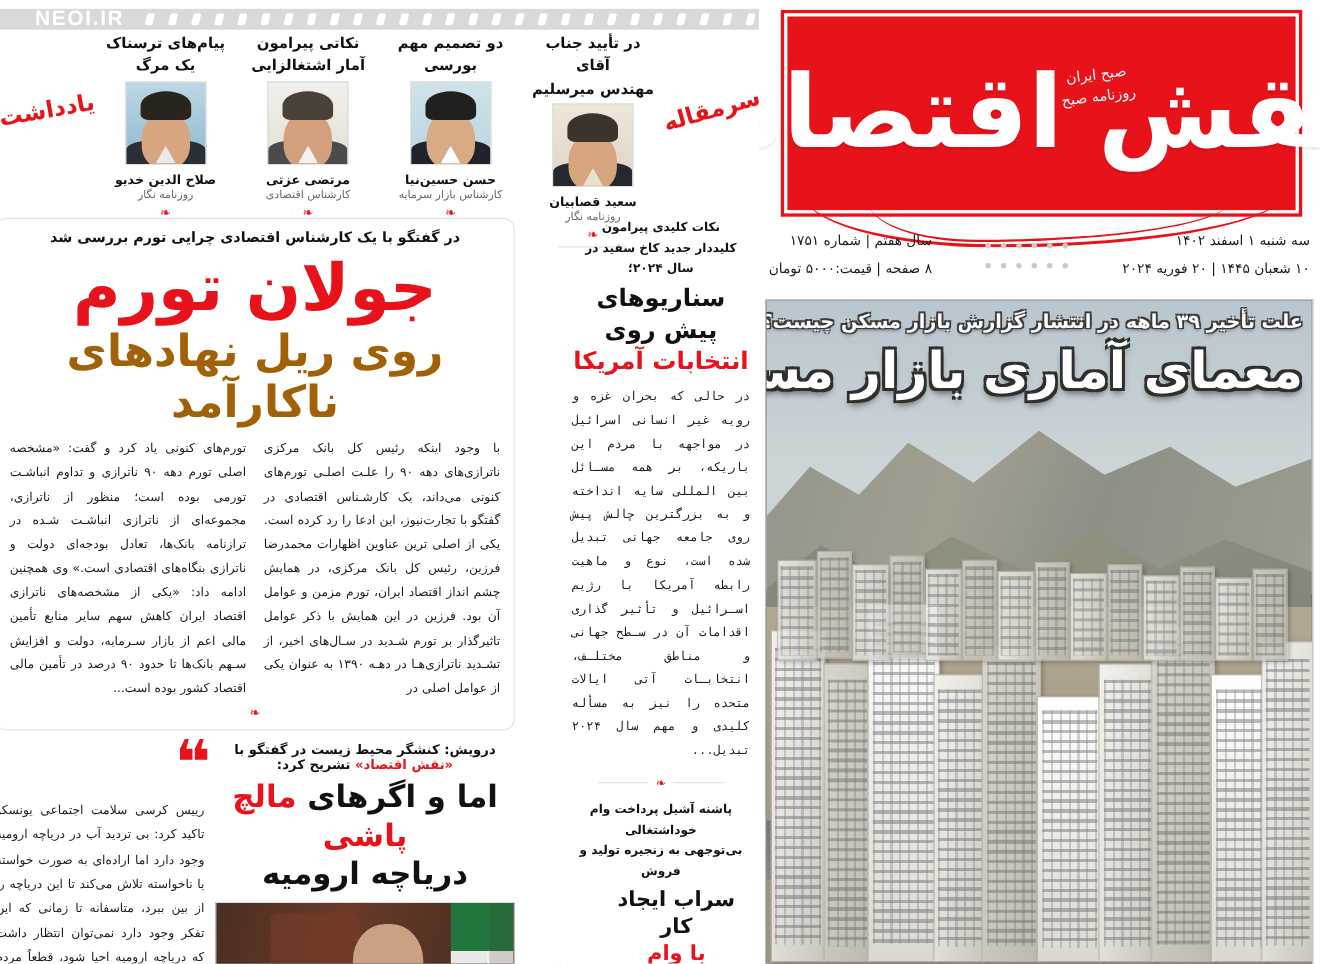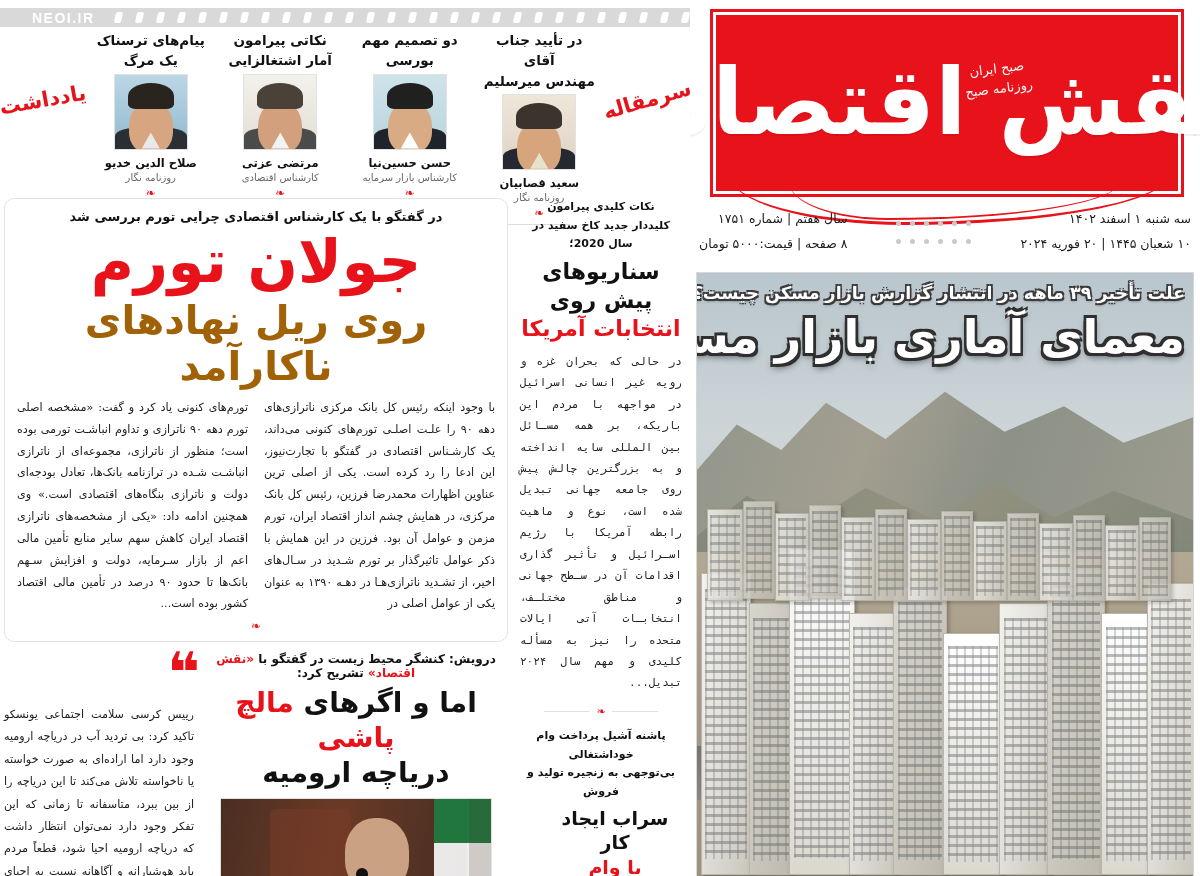--- a/index.html
+++ b/index.html
@@ -117,21 +117,21 @@
 
   
   .right-panel{flex:1;position:relative;height:876px;background:#fff;}
 
   .filmstrip{
     position:absolute;left:0;top:8px;width:100%;height:19px;
     background:#d9d9d9;display:flex;align-items:center;padding:0 6px;box-sizing:border-box;
     direction:ltr;
   }
   .neoi{
-    color:#ffffff;font-size:14px;letter-spacing:1.5px;font-weight:600;
+    color:#ffffff;font-size:19px;letter-spacing:1.5px;font-weight:600;
     margin:0 6px 0 12px;font-family:"Liberation Sans",sans-serif;
   }
   .perf{display:flex;gap:0;align-items:center;flex:1;}
   .perf i{width:7px;height:11px;background:#fff;border-radius:2px;margin-right:14px;display:block;
          transform:skewX(-12deg);}
   .redtick{width:7px;height:12px;background:#e8121a;border-radius:2px;transform:skewX(-12deg);margin-right:14px;}
 
   
   .authors{
     position:absolute;left:0;top:30px;width:100%;height:170px;direction:rtl;
@@ -175,21 +175,21 @@
     position:absolute;left:50%;bottom:0;transform:translateX(-50%);
     width:18px;height:16px;background:#ece7d9;
     clip-path:polygon(50% 0,100% 100%,0 100%);
   }
   .a-name{font-size:11.5px;font-weight:bold;color:#111;margin-top:2px;}
   .a-role{font-size:10px;color:#666;margin-top:2px;}
   .a-mark{color:#e8121a;font-size:12px;margin-top:3px;font-weight:bold;}
   .a-rule{width:62px;height:1px;background:#ddd;margin-top:4px;}
 
   
-  .content{position:absolute;left:0;top:198px;width:100%;bottom:0;display:flex;direction:rtl;}
+  .content{position:absolute;left:0;top:198px;width:100%;bottom:0;display:flex;direction:rtl;gap:40px;}
 
   .col-main{flex:1;display:flex;flex-direction:column;padding:0 6px 0 4px;box-sizing:border-box;}
   .col-side{width:176px;flex:0 0 176px;padding:0 8px 0 6px;box-sizing:border-box;direction:rtl;}
 
   
   .card{
     border:1px solid #e3e3e3;border-radius:10px;background:#fff;padding:10px 12px 8px;
     box-sizing:border-box;
   }
   .lead-kicker{font-size:13px;font-weight:bold;color:#111;text-align:center;margin-bottom:6px;}
@@ -462,21 +462,21 @@
       </div>
     </div>
 
     <div class="content">
 
       <div class="col-side">
 
         <div class="side-item">
           <div class="side-kicker">
             <div>نکات کلیدی پیرامون</div>
-            <div>کلیددار جدید کاخ سفید در سال 2020؛</div>
+            <div>کلیددار جدید کاخ سفید در سال ۲۰۲۴؛</div>
           </div>
           <div class="side-title">
             <div>سناریوهای پیش روی</div>
             <div class="red">انتخابات آمریکا</div>
           </div>
           <p class="side-body">در حالی که بحران غزه و رویه غیر انسانی اسرائیل در مواجهه با مردم این باریکه، بر همه مسـائل بین المللی سایه انداخته و به بزرگترین چالش پیش روی جامعه جهانی تبدیل شده است، نوع و ماهیت رابطه آمریکا با رژیم اسـرائیل و تأثیر گذاری اقدامات آن در سـطح جهانی و مناطق مختلـف، انتخابـات آتی ایالات متحده را نیز به مسأله کلیدی و مهم سال ۲۰۲۴ تبدیل...</p>
         </div>
 
         <div class="side-sep">
           <span></span>

